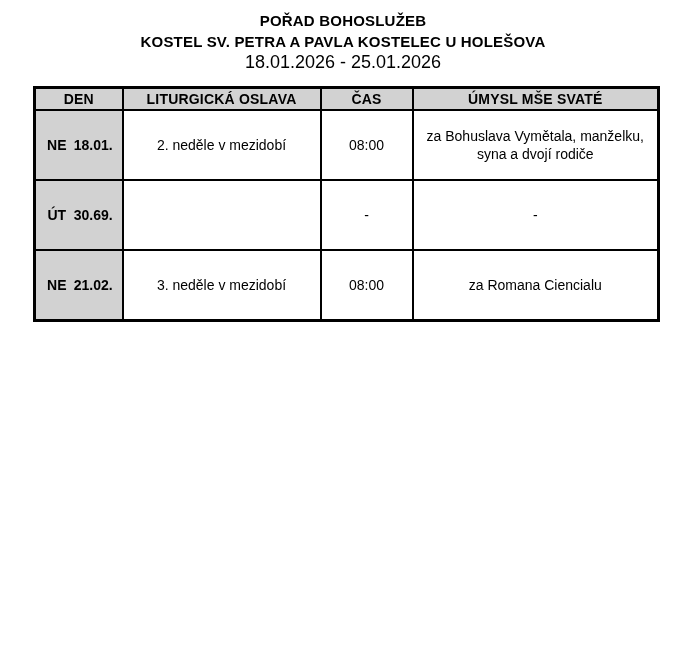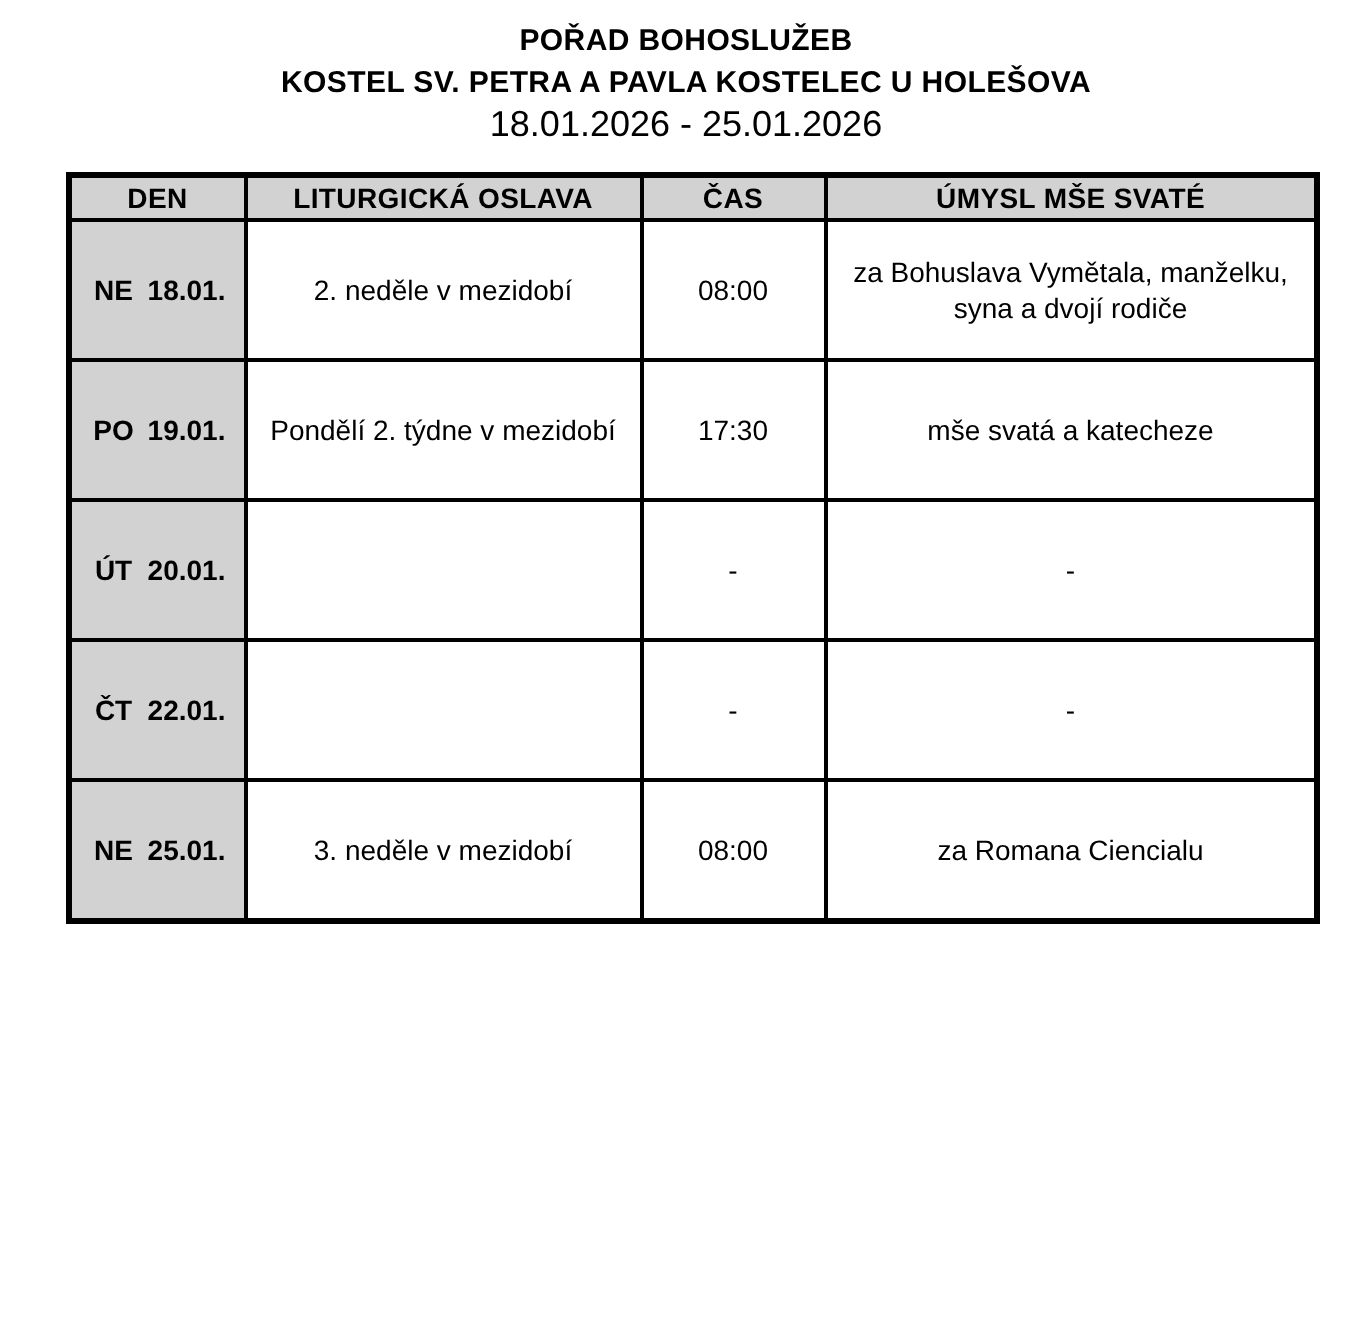--- a/index.html
+++ b/index.html
@@ -112,53 +112,37 @@
     <tbody>
   <tr>
     <td class="day-cell">
       <span class="day-abbrev">NE</span><span class="day-date">18.01.</span>
     </td>
     <td>2. neděle v mezidobí</td>
     <td>08:00</td>
     <td>za Bohuslava Vymětala, manželku, syna a dvojí rodiče</td>
   </tr>
 
-  <tr>
-    <td class="day-cell">
-      <span class="day-abbrev">PO</span><span class="day-date">19.01.</span>
-    </td>
-    <td>Pondělí 2. týdne v mezidobí</td>
-    <td>17:30</td>
-    <td>mše svatá a katecheze</td>
-  </tr>
 
   <tr>
     <td class="day-cell">
-      <span class="day-abbrev">ÚT</span><span class="day-date">20.01.</span>
-    </td>
-    <td></td>
-    <td>-</td>
-    <td>-</td>
-  </tr>
-
-
-  <tr>
-    <td class="day-cell">
-      <span class="day-abbrev">ČT</span><span class="day-date">22.01.</span>
+      <span class="day-abbrev">ÚT</span><span class="day-date">30.69.</span>
     </td>
     <td></td>
     <td>-</td>
     <td>-</td>
   </tr>
 
 
 
+
+
   <tr>
     <td class="day-cell">
-      <span class="day-abbrev">NE</span><span class="day-date">25.01.</span>
+      <span class="day-abbrev">NE</span><span class="day-date">21.02.</span>
     </td>
     <td>3. neděle v mezidobí</td>
     <td>08:00</td>
     <td>za Romana Ciencialu</td>
   </tr>
 </tbody>
   </table>
 
 </div>
 

